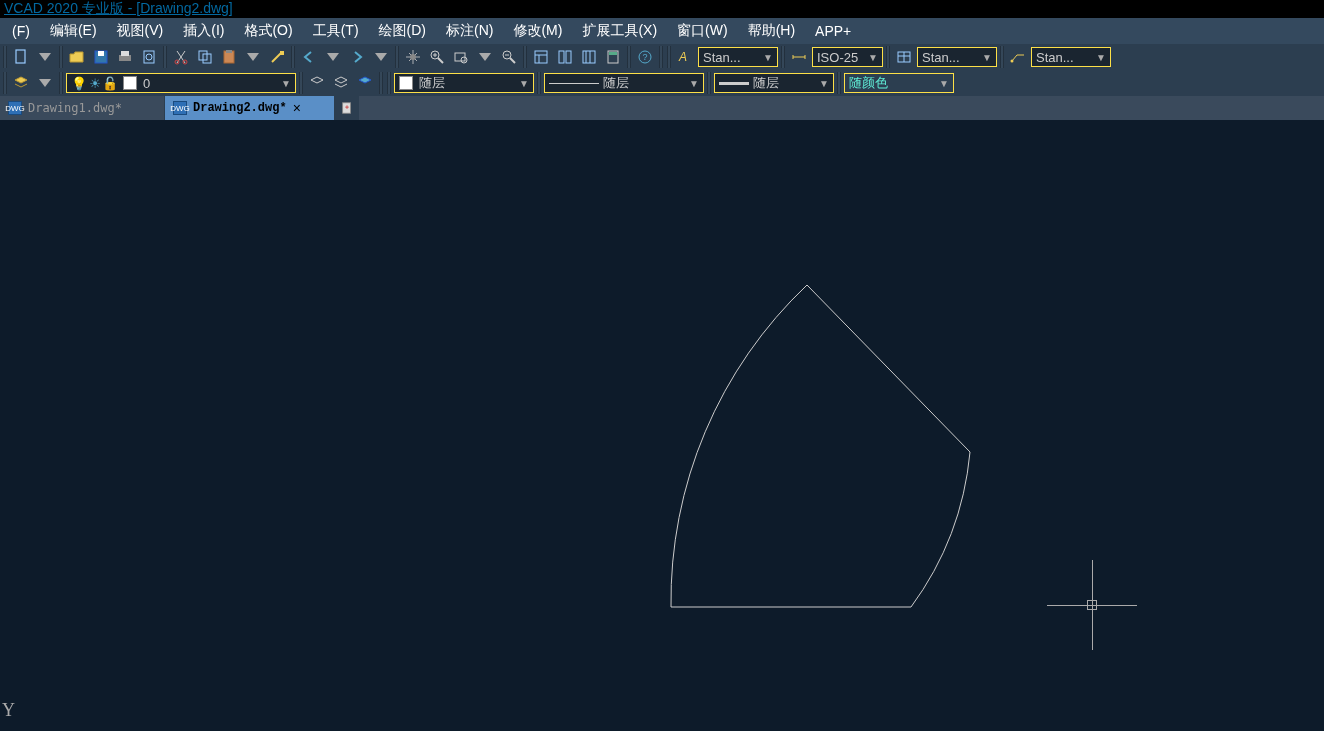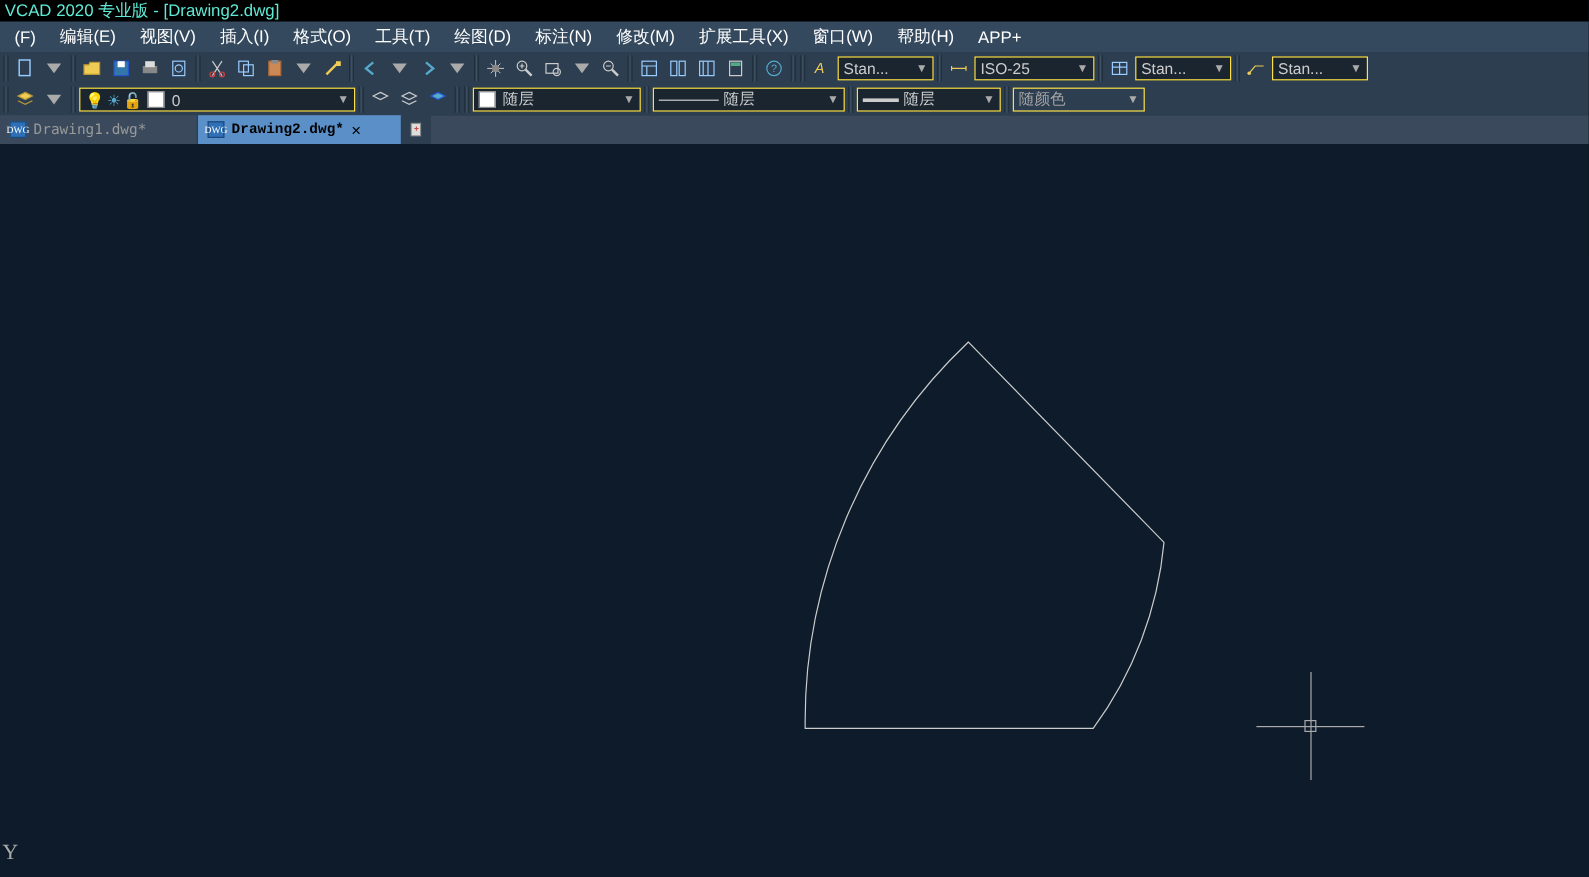--- a/index.html
+++ b/index.html
@@ -1,36 +1,36 @@
 <!DOCTYPE html>
 <html><head>
 <meta charset="utf-8">
 <style>
 * { margin: 0; padding: 0; box-sizing: border-box; font-family: "Microsoft YaHei", Arial, sans-serif; }
 body { background: #0d1b2a; width: 1324px; height: 731px; overflow: hidden; color: #fff; }
 
-.title-bar { background: #000; color: #5eead4; font-size: 14px; padding: 0 4px; height: 18px; line-height: 16px; }
+.title-bar { background: #000; color: #0369a1; font-size: 14px; padding: 0 4px; height: 18px; line-height: 16px; text-decoration: underline; }
 
 .menu-bar { background: #34495e; display: flex; height: 26px; align-items: center; padding: 0 2px; }
 .menu-item { color: #fff; font-size: 14px; padding: 2px 10px; cursor: pointer; white-space: nowrap; }
 
 .toolbar { background: #2c3e50; display: flex; height: 26px; align-items: center; padding: 0 2px; gap: 2px; }
 .toolbar-sep { width: 4px; height: 22px; background: linear-gradient(to right, #1a2530 0%, #3d5266 50%, #1a2530 100%); margin: 0 1px; }
 .toolbar-btn { width: 22px; height: 22px; display: flex; align-items: center; justify-content: center; cursor: pointer; border: 1px solid transparent; }
 .toolbar-btn svg { width: 16px; height: 16px; }
 
 .dropdown { background: #1a2530; border: 1px solid #fde047; color: #ccc; font-size: 13px; height: 20px; display: flex; align-items: center; padding: 0 4px; cursor: pointer; }
 .dropdown .label { flex: 1; white-space: nowrap; overflow: hidden; }
 .dropdown .arrow { font-size: 10px; margin-left: 2px; color: #aaa; }
 
 .tab-bar { background: #3a4a5c; display: flex; height: 24px; align-items: stretch; }
 .tab { display: flex; align-items: center; padding: 0 8px; font-size: 12px; gap: 6px; cursor: pointer; border-right: 1px solid #2c3e50; }
 .tab.inactive { background: #3a4a5c; color: #999; }
 .tab.active { background: #5a8fc7; color: #000; }
-.tab .icon { width: 14px; height: 14px; background: #2e6fb5; border: 1px solid #1a4a7d; display: inline-flex; align-items: center; justify-content: center; font-size: 8px; color: #fff; font-family: Liberation Serif, serif; }
+.tab .icon { width: 14px; height: 14px; background: #2e6fb5; border: 1px solid #1a4a7d; display: inline-flex; align-items: center; justify-content: center; font-size: 8px; color: #fff; }
 .tab .close { font-size: 14px; cursor: pointer; }
 .tab-add { width: 24px; display: flex; align-items: center; justify-content: center; background: #2c3e50; cursor: pointer; }
 
 .canvas-area { position: relative; background: #0d1b2a; height: calc(731px - 18px - 26px - 26px - 26px - 24px); }
 .canvas-area svg { position: absolute; top: 0; left: 0; }
 
 .y-axis { position: absolute; left: 2px; bottom: 10px; font-size: 18px; color: #aaa; font-family: serif; }
 
 .crosshair { position: absolute; pointer-events: none; }
 .crosshair .h, .crosshair .v { position: absolute; background: #aaa; }
@@ -227,21 +227,21 @@
   <div class="dropdown" style="width:80px;">
     <span class="label">Stan...</span>
     <span class="arrow">▼</span>
   </div>
   <div class="toolbar-sep"></div>
   <div class="toolbar-btn">
       <svg viewBox="0 0 16 16">
         <path d="M2 8 L14 8 M2 6 L2 10 M14 6 L14 10" stroke="#ec5" fill="none"></path>
       </svg>
     </div>
-  <div class="dropdown" style="width:100px;">
+  <div class="dropdown" style="width:71px;">
     <span class="label">ISO-25</span>
     <span class="arrow">▼</span>
   </div>
   <div class="toolbar-sep"></div>
   <div class="toolbar-btn">
       <svg viewBox="0 0 16 16">
         <rect x="2" y="3" width="12" height="10" fill="none" stroke="#9cf"></rect>
         <path d="M2 7 L14 7 M8 3 L8 13" stroke="#9cf"></path>
       </svg>
     </div>
@@ -314,21 +314,21 @@
     <span class="arrow">▼</span>
   </div>
   <div class="toolbar-sep"></div>
   <div class="dropdown" style="width:120px;">
     <span class="line-sample thick" style="width:30px;"></span>
     <span class="label">随层</span>
     <span class="arrow">▼</span>
   </div>
   <div class="toolbar-sep"></div>
   <div class="dropdown" style="width:110px;background:#2c3e50;">
-    <span class="label" style="color:#a3a3a3;">随颜色</span>
+    <span class="label" style="color:#5eead4;">随颜色</span>
     <span class="arrow">▼</span>
   </div>
 </div>
 
 <div class="tab-bar">
   <div class="tab inactive" style="width:165px;">
     <span class="icon">DWG</span>
     <span style="font-family:monospace;">Drawing1.dwg*</span>
   </div>
   <div class="tab active" style="width:170px;">

